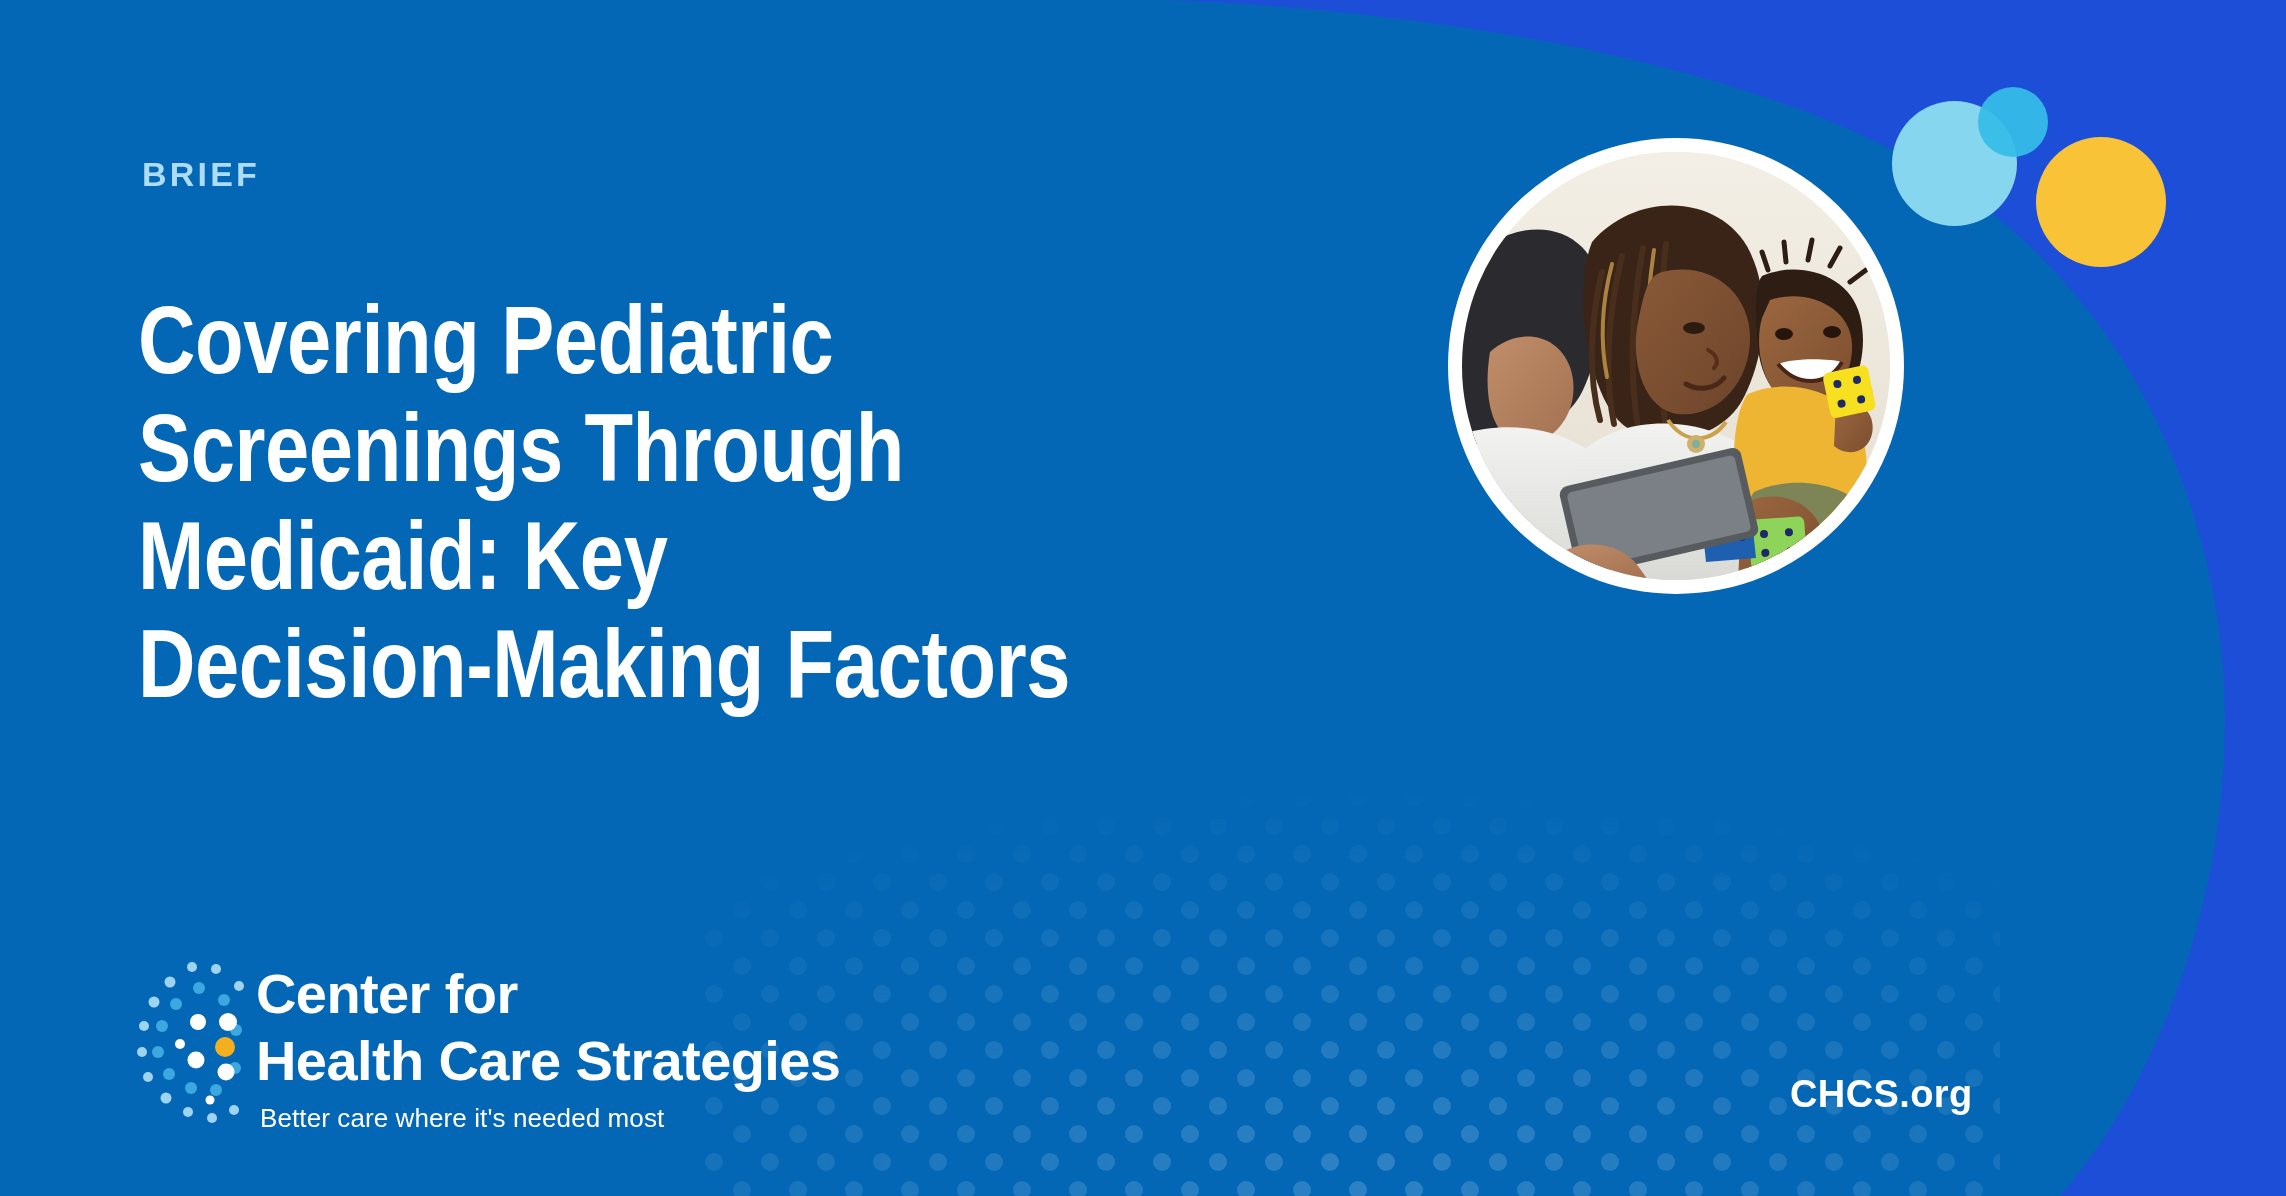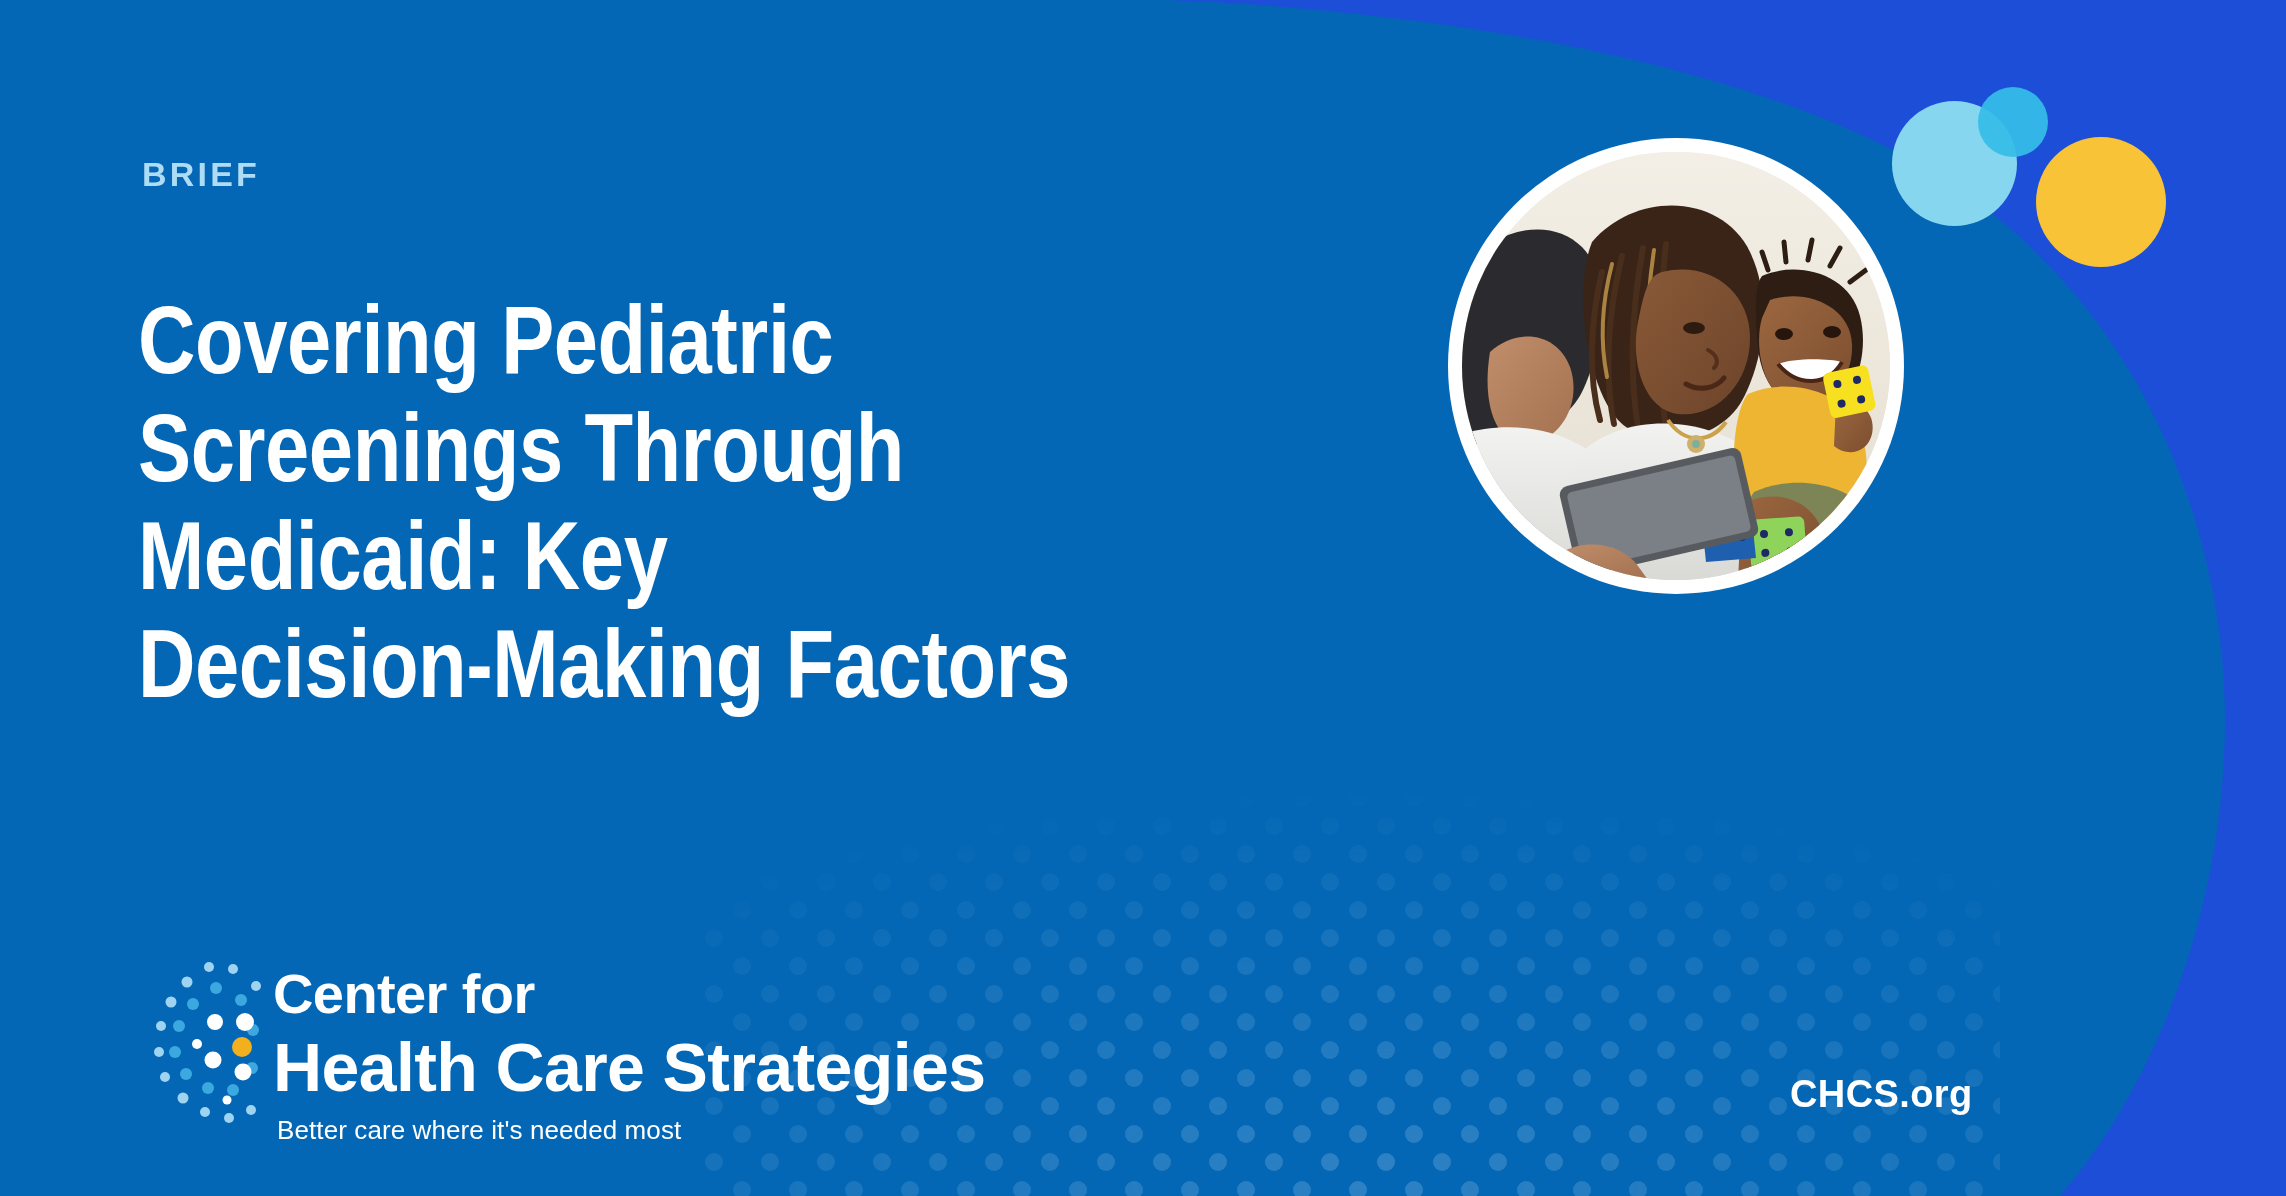--- a/index.html
+++ b/index.html
@@ -112,21 +112,21 @@
     line-height: 1.115;
     letter-spacing: -0.5px;
     transform: scaleX(0.82);
     transform-origin: left top;
   }
   .title .tline { display: block; white-space: nowrap; }
 
   
   .logo {
     position: absolute;
-    left: 153px;
+    left: 136px;
     top: 960px;
     width: 780px;
     height: 180px;
   }
   .logo-mark {
     position: absolute;
     left: 0;
     top: 0;
     width: 118px;
     height: 175px;
@@ -139,21 +139,21 @@
     width: 660px;
   }
   .logo-line1, .logo-line2 {
     color: #ffffff;
     font-weight: bold;
     line-height: 1.0;
     white-space: nowrap;
     letter-spacing: -0.6px;
   }
   .logo-line1 { font-size: 56px; margin-top: 6px; }
-  .logo-line2 { font-size: 68px; margin-top: 11px; }
+  .logo-line2 { font-size: 56px; margin-top: 11px; }
   .logo-tagline {
     color: #ffffff;
     font-size: 26px;
     margin-top: 14px;
     margin-left: 4px;
     white-space: nowrap;
     letter-spacing: 0.1px;
   }
 
   

